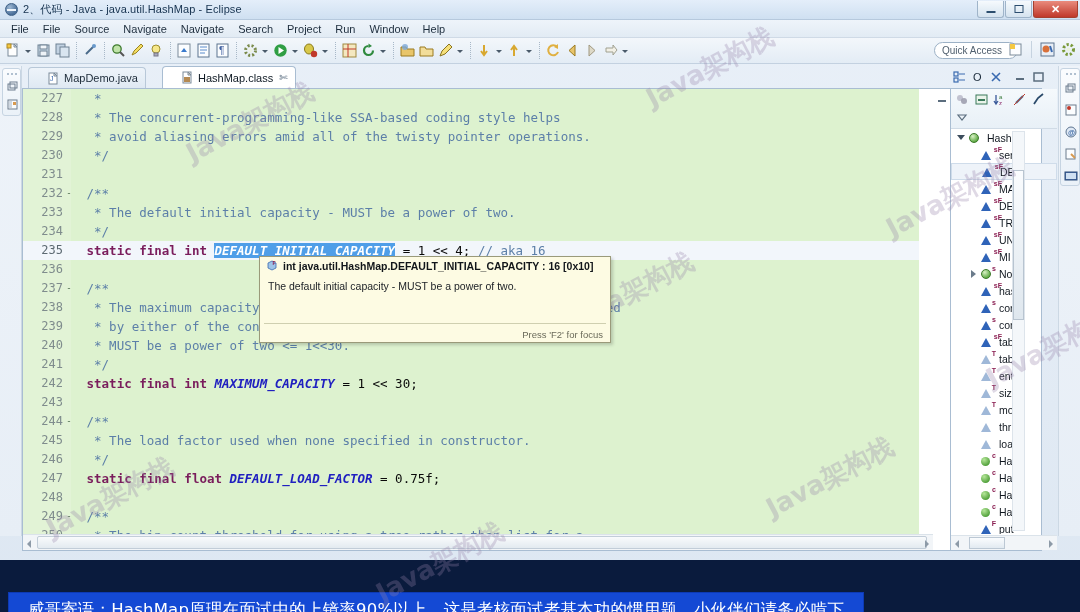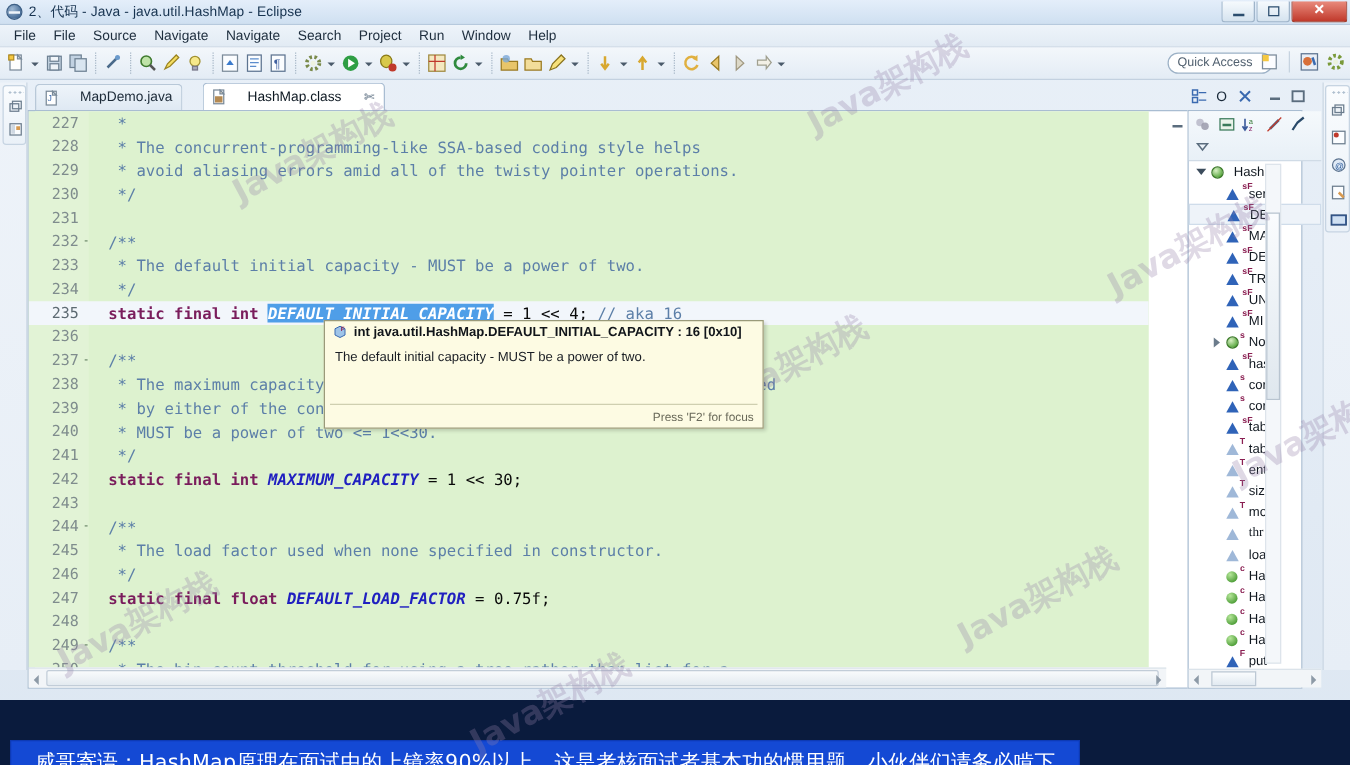--- a/index.html
+++ b/index.html
@@ -129,22 +129,22 @@
 
   
   .editor-zone {
     position: absolute; left: 22px; top: 66px; width: 926px; height: 485px;
   }
   .tabbar {
     position: absolute; top: 0; left: 0; width: 926px; height: 22px;
   }
   .tab {
     position: absolute; top: 1px; height: 21px;
-    display: flex; align-items: center; gap: 16px;
-    padding: 0 7px 0 6px; font-size: 11px; color: #1c2a38;
+    display: flex; align-items: center; gap: 4px;
+    padding: 0 7px 0 18px; font-size: 11px; color: #1c2a38;
     border: 1px solid #b8c8d8; border-bottom: none;
     border-radius: 4px 4px 0 0;
     background: linear-gradient(#eef4fa, #dfe9f3);
     white-space: nowrap;
   }
   .tab.active {
     background: #ffffff; border-color: #a9bdd2; color: #0d1822;
     font-weight: normal; top: 0px; height: 22px;
   }
   .tab-close { font-size: 10px; color: #4a5f74; margin-left: 2px; }
@@ -925,21 +925,21 @@
               <span class="o-tag">T</span>
             </span>
             <span style="margin-left: 4px;">mo</span>
           </div>
           <div class="out-row">
             <span class="out-ind" style="width: 14px;"></span>
             <span class="tri"></span>
             <span class="oicon">
               <span class="tri-blue hollow"></span>
             </span>
-            <span style="margin-left: 4px; font-family: Liberation Serif, serif;">thr</span>
+            <span style="margin-left: 4px;">thr</span>
           </div>
           <div class="out-row">
             <span class="out-ind" style="width: 14px;"></span>
             <span class="tri"></span>
             <span class="oicon">
               <span class="tri-blue hollow"></span>
             </span>
             <span style="margin-left: 4px;">loa</span>
           </div>
           <div class="out-row">

